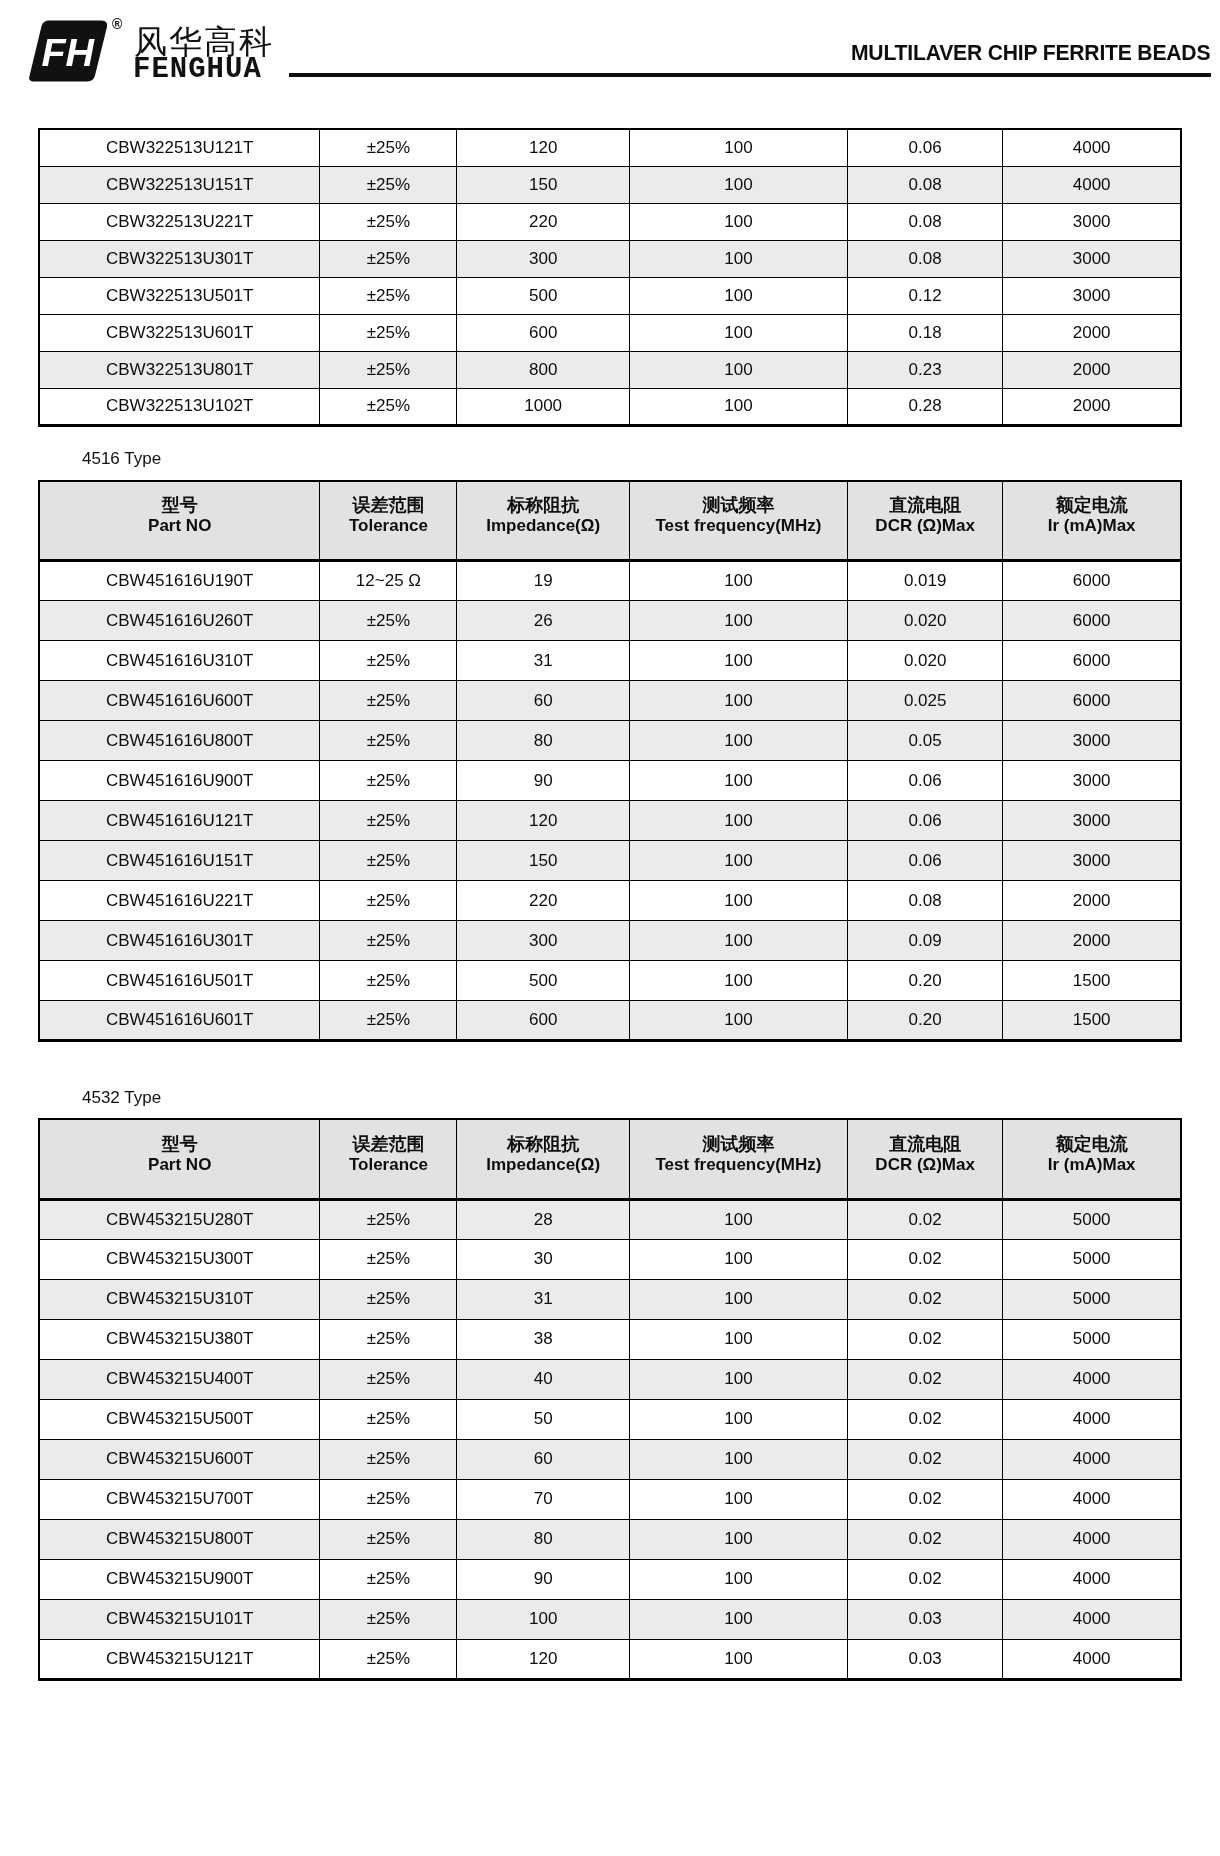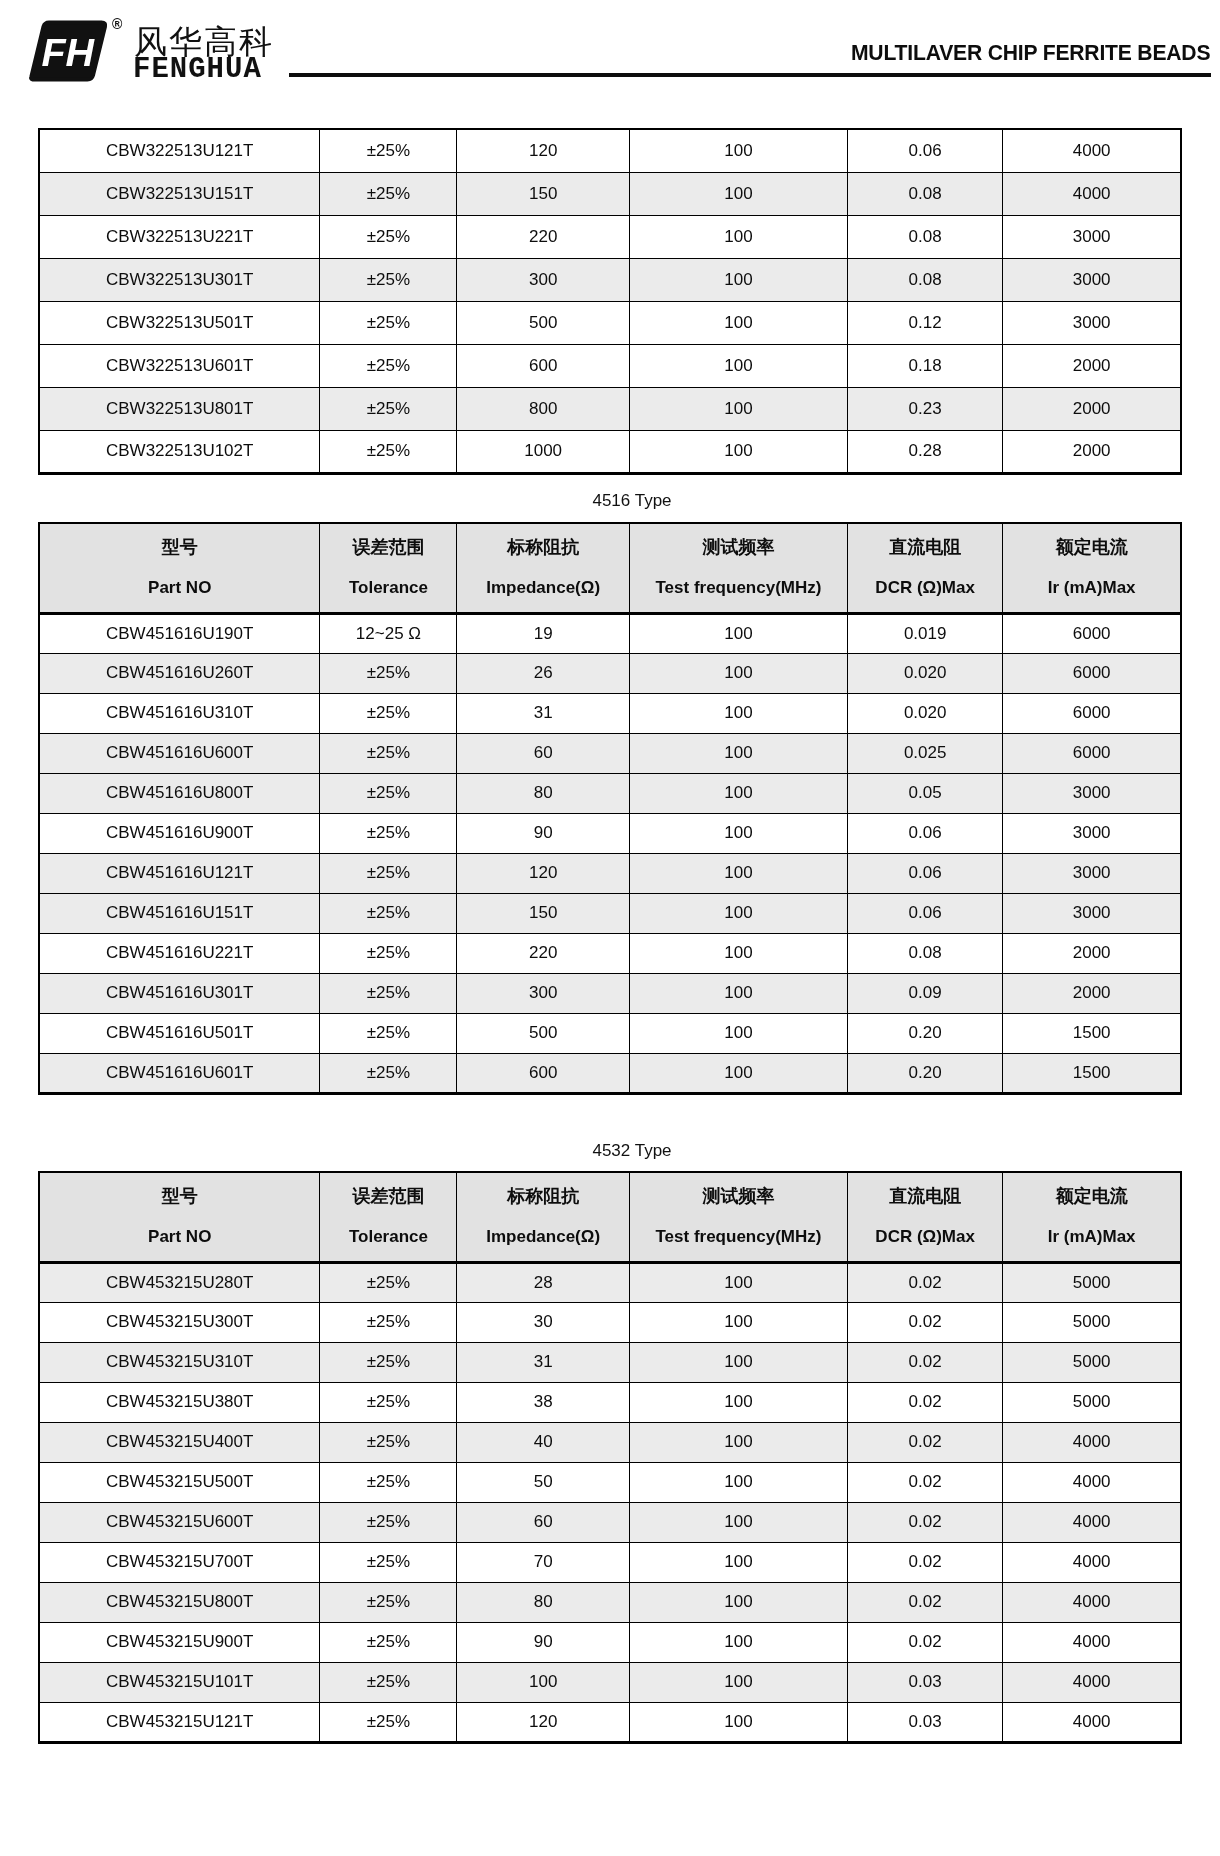--- a/index.html
+++ b/index.html
@@ -21,44 +21,44 @@
     position:absolute; right:10px; top:40px;
     font-size:22px; font-weight:bold; letter-spacing:-0.2px;
     transform:scaleX(0.96); transform-origin:right center;
     color:#0d0d0d; white-space:nowrap;
   }
   .head-rule { position:absolute; top:73px; left:289px; right:9px; height:4px; background:#0d0d0d; }
 
   
   .content { position:absolute; left:38px; top:128px; width:1144px; }
 
-  .type-label { margin:16px 0 11px 44px; height:20px; font-size:17px; color:#111;text-align:center; }
+  .type-label { margin:22px 0 11px 44px; height:20px; font-size:17px; color:#111; }
   .type-label.second { margin-top:46px; margin-bottom:10px; }
 
   table.spec-table {
     width:100%; border-collapse:collapse; table-layout:fixed;
     border:2px solid #000; border-bottom:3px solid #000;
     background:#fff;
   }
   .spec-table th, .spec-table td {
     border:1px solid #000;
     text-align:center; vertical-align:middle;
     font-size:17px; color:#0d0d0d;
     overflow:hidden; white-space:nowrap;
   }
   .spec-table thead th {
     background:#e2e2e2;
     border-bottom:3px solid #000;
     height:80px; padding:0;
   }
-  .hcell { height:88px; display:flex; flex-direction:column; justify-content:space-between; padding:13px 12px 14px; }
+  .hcell { height:76px; display:flex; flex-direction:column; padding:13px 12px 14px; }
   .h-cn { font-size:18px; font-weight:bold; line-height:21px; }
   .h-en { font-size:17px; font-weight:bold; line-height:20px; }
   .spec-table td { height:40px; }
-  table.t-first td { height:43px; }
+  table.t-first td { height:37px; }
   .spec-table tr.shaded td { background:#ebebeb; }
 </style>
 </head>
 <body>
 
 <div class="page">
 
   <div class="masthead">
     <svg class="logo-svg" viewBox="0 0 100 66" aria-hidden="true">
       <path d="M15 61 L28 7 Q29.5 2.5 34 2.5 L90 2.5 Q95 2.5 93.8 7 L81 59 Q79.8 63.5 75 63.5 L19 63.5 Q14 63.5 15 61 Z" fill="#111" stroke="#111" stroke-width="4" stroke-linejoin="round"></path>

